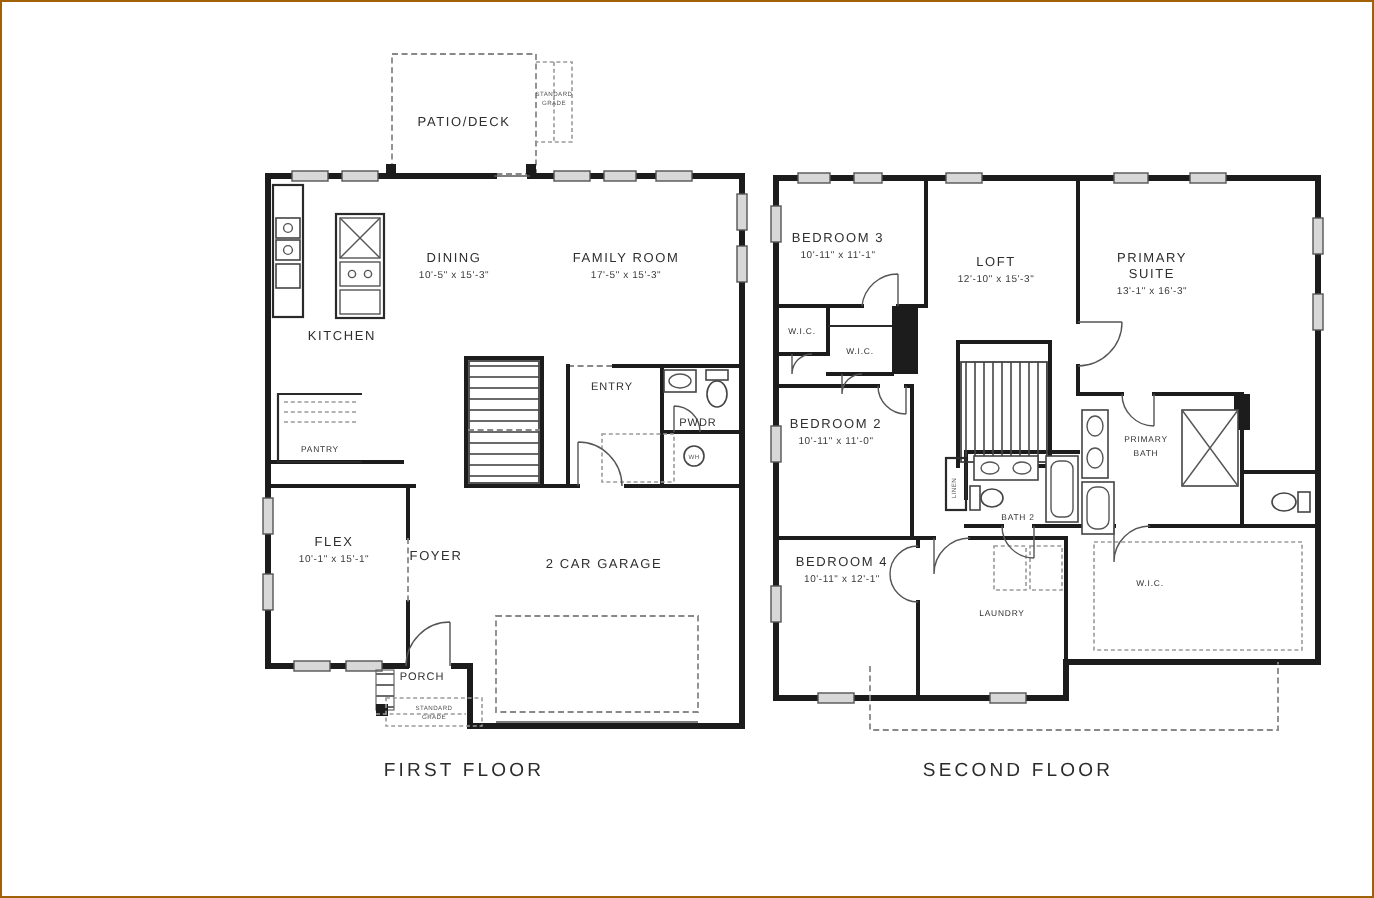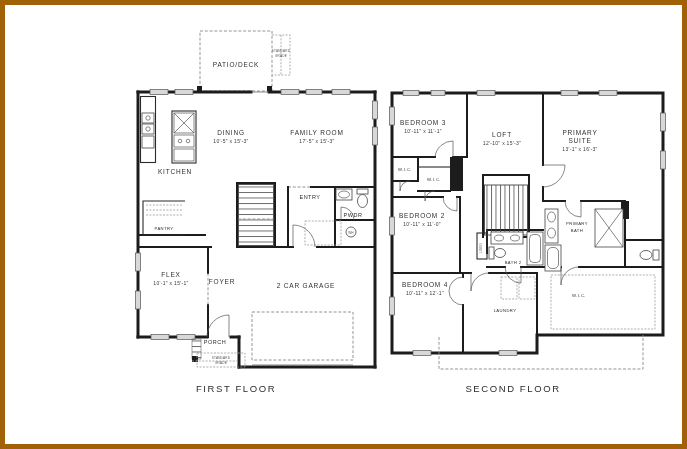--- a/index.html
+++ b/index.html
@@ -1,16 +1,16 @@
 <!DOCTYPE html>
 <html><head>
 <meta charset="utf-8">
 <style>
   html,body{margin:0;padding:0;background:#ffffff;}
-  .stage{position:relative;width:687px;height:449px;background:#ffffff;box-sizing:border-box;border:5px solid #a16207;overflow:hidden;
+  .stage{position:relative;width:687px;height:449px;background:#ffffff;box-sizing:border-box;border:1px solid #a16207;overflow:hidden;
          font-family:"Liberation Sans",sans-serif;text-align:right;}
   svg{display:block;}
   
   .w3{stroke:#1c1c1c;stroke-width:3;fill:none;stroke-linecap:square;}
   .w2{stroke:#1c1c1c;stroke-width:2;fill:none;stroke-linecap:square;}
   .w1{stroke:#2a2a2a;stroke-width:1.1;fill:none;}
   .thin{stroke:#555;stroke-width:0.7;fill:none;}
   .win{fill:#d8d8d8;stroke:#555;stroke-width:0.7;}
   .dash{stroke:#888;stroke-width:0.9;fill:none;stroke-dasharray:3 1.8;}
   .dash2{stroke:#9a9a9a;stroke-width:0.8;fill:none;stroke-dasharray:2 1.4;}

